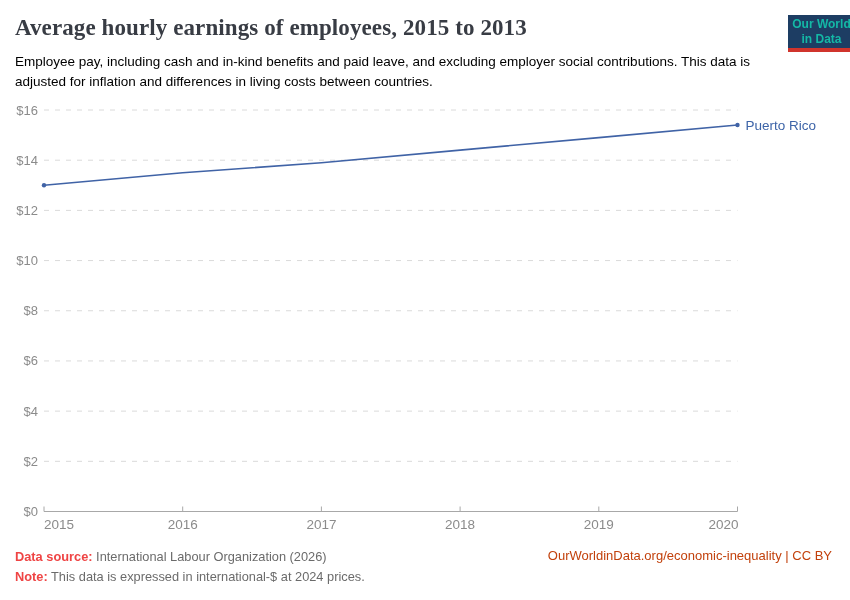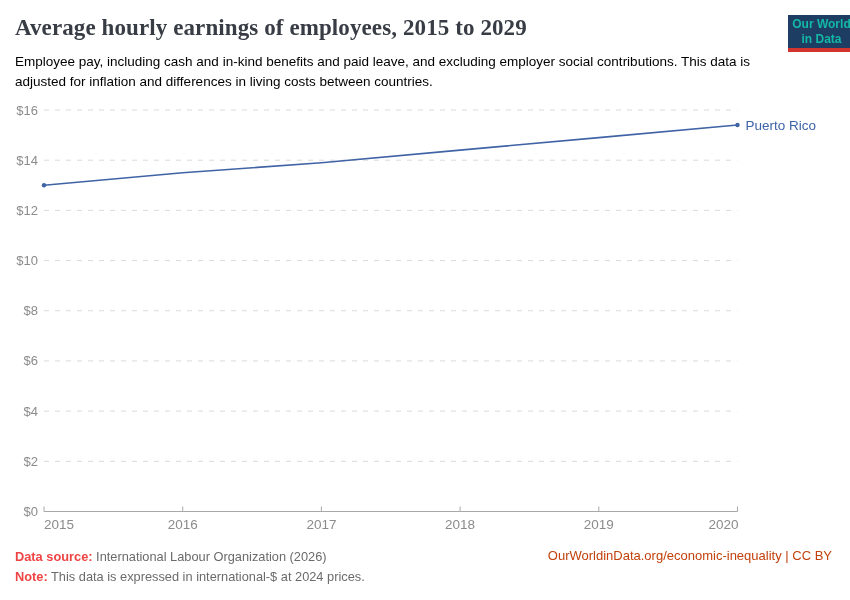--- a/index.html
+++ b/index.html
@@ -67,21 +67,21 @@
     top: 548px;
     font-size: 13px;
     color: #c2410c;
   }
 </style>
 </head>
 <body>
 
 <div class="page">
 
-  <h1 class="title">Average hourly earnings of employees, 2015 to 2029</h1>
+  <h1 class="title">Average hourly earnings of employees, 2015 to 2013</h1>
 
   <p class="subtitle">Employee pay, including cash and in-kind benefits and paid leave, and excluding employer social contributions. This data is adjusted for inflation and differences in living costs between countries.</p>
 
   <div class="logo">
     <span>Our World</span>
     <span>in Data</span>
   </div>
 
   <svg class="chart" id="chart" width="850" height="540" viewBox="0 0 850 540">
       <text x="38" y="516" text-anchor="end" font-size="13" fill="#8b8b8b">$0</text>

